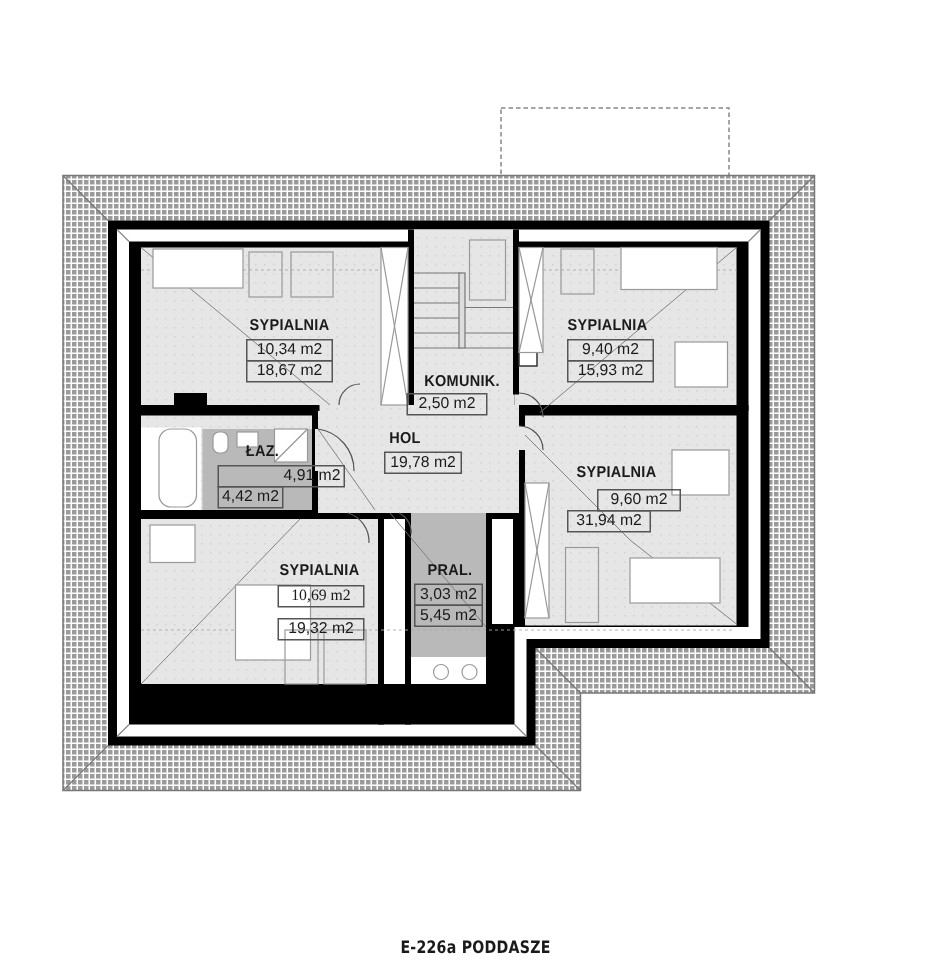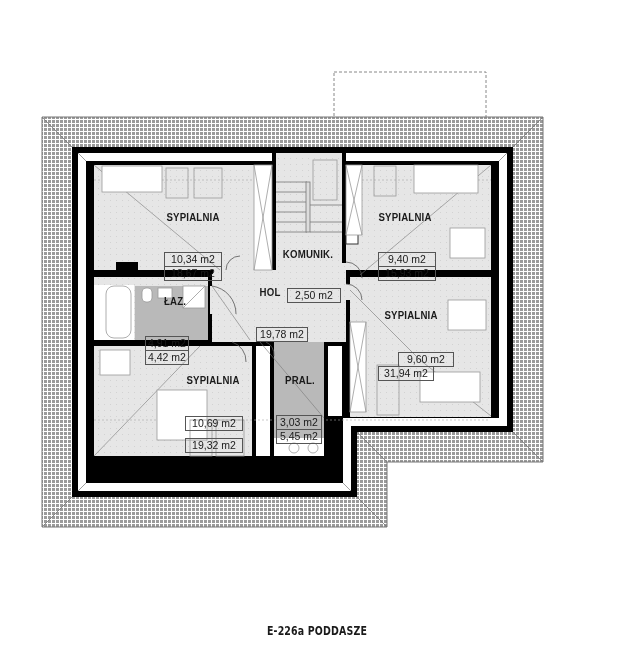--- a/index.html
+++ b/index.html
@@ -1,19 +1,19 @@
 <!DOCTYPE html>
 <html><head>
 <meta charset="utf-8">
 <style>
   html, body { margin:0; padding:0; background:#ffffff; }
   body { width:634px; height:649px; position:relative; overflow:hidden; font-family:"Liberation Sans", sans-serif; }
   #plan { position:absolute; left:0; top:0; }
   .room-label { position:absolute; text-align:center; font-family:"Liberation Sans", sans-serif; font-weight:bold; font-size:10.5px; color:#1a1a1a; letter-spacing:0.2px; transform:scaleX(0.92); white-space:nowrap; }
-  .area-box { position:absolute; border:1px solid #555; background:transparent; font-family:"Liberation Sans", sans-serif; font-size:10.5px; color:#1a1a1a; text-align:center; line-height:13px; height:13px; white-space:nowrap;margin-top:26px; }
+  .area-box { position:absolute; border:1px solid #555; background:transparent; font-family:"Liberation Sans", sans-serif; font-size:10.5px; color:#1a1a1a; text-align:center; line-height:13px; height:13px; white-space:nowrap; }
   .caption { position:absolute; left:0; width:634px; top:624px; text-align:center; font-family:"DejaVu Sans", sans-serif; font-weight:bold; font-size:11.5px; color:#1a1a1a; transform:scaleX(0.82); letter-spacing:0.2px; }
 </style>
 </head>
 <body>
 
 <svg id="plan" width="634" height="649" viewBox="0 0 634 649" xmlns="http://www.w3.org/2000/svg">
   <defs>
     <pattern id="tiles" width="4" height="4" patternUnits="userSpaceOnUse">
       <rect width="4" height="4" fill="#ffffff"></rect>
       <rect x="0" y="0" width="3" height="3" fill="#9a9a9a"></rect>
@@ -176,43 +176,43 @@
 </div>
 
 <div>
   <div class="room-label" style="left:360px;top:211px;width:90px;">SYPIALNIA</div>
   <div class="area-box" style="left:378px;top:226px;width:56px;">9,40 m2</div>
   <div class="area-box" style="left:378px;top:240px;width:56px;">15,93 m2</div>
 </div>
 
 <div>
   <div class="room-label" style="left:268px;top:248px;width:80px;">KOMUNIK.</div>
-  <div class="area-box" style="left:287px;top:262px;width:52px;">2,50 m2</div>
+  <div class="area-box" style="left:271px;top:262px;width:52px;">2,50 m2</div>
 </div>
 
 <div>
   <div class="room-label" style="left:240px;top:286px;width:60px;">HOL</div>
   <div class="area-box" style="left:256px;top:301px;width:50px;">19,78 m2</div>
 </div>
 
 <div>
   <div class="room-label" style="left:150px;top:295px;width:50px;">ŁAZ.</div>
-  <div class="area-box" style="left:145px;top:310px;width:42px;">4,91 m2</div>
+  <div class="area-box" style="left:145px;top:310px;width:42px;padding-left:41px;">4,91 m2</div>
   <div class="area-box" style="left:145px;top:324px;width:42px;">4,42 m2</div>
 </div>
 
 <div>
   <div class="room-label" style="left:366px;top:309px;width:90px;">SYPIALNIA</div>
   <div class="area-box" style="left:398px;top:326px;width:54px;">9,60 m2</div>
   <div class="area-box" style="left:378px;top:340px;width:54px;">31,94 m2</div>
 </div>
 
 <div>
   <div class="room-label" style="left:168px;top:374px;width:90px;">SYPIALNIA</div>
-  <div class="area-box" style="left:185px;top:390px;width:56px;">10,69 m2</div>
+  <div class="area-box" style="left:185px;top:390px;width:56px;font-family:Liberation Serif, serif;">10,69 m2</div>
   <div class="area-box" style="left:185px;top:412px;width:56px;">19,32 m2</div>
 </div>
 
 <div>
   <div class="room-label" style="left:276px;top:374px;width:48px;">PRAL.</div>
   <div class="area-box" style="left:276px;top:389px;width:44px;">3,03 m2</div>
   <div class="area-box" style="left:276px;top:403px;width:44px;">5,45 m2</div>
 </div>
 
 <div class="caption">E-226a PODDASZE</div>

